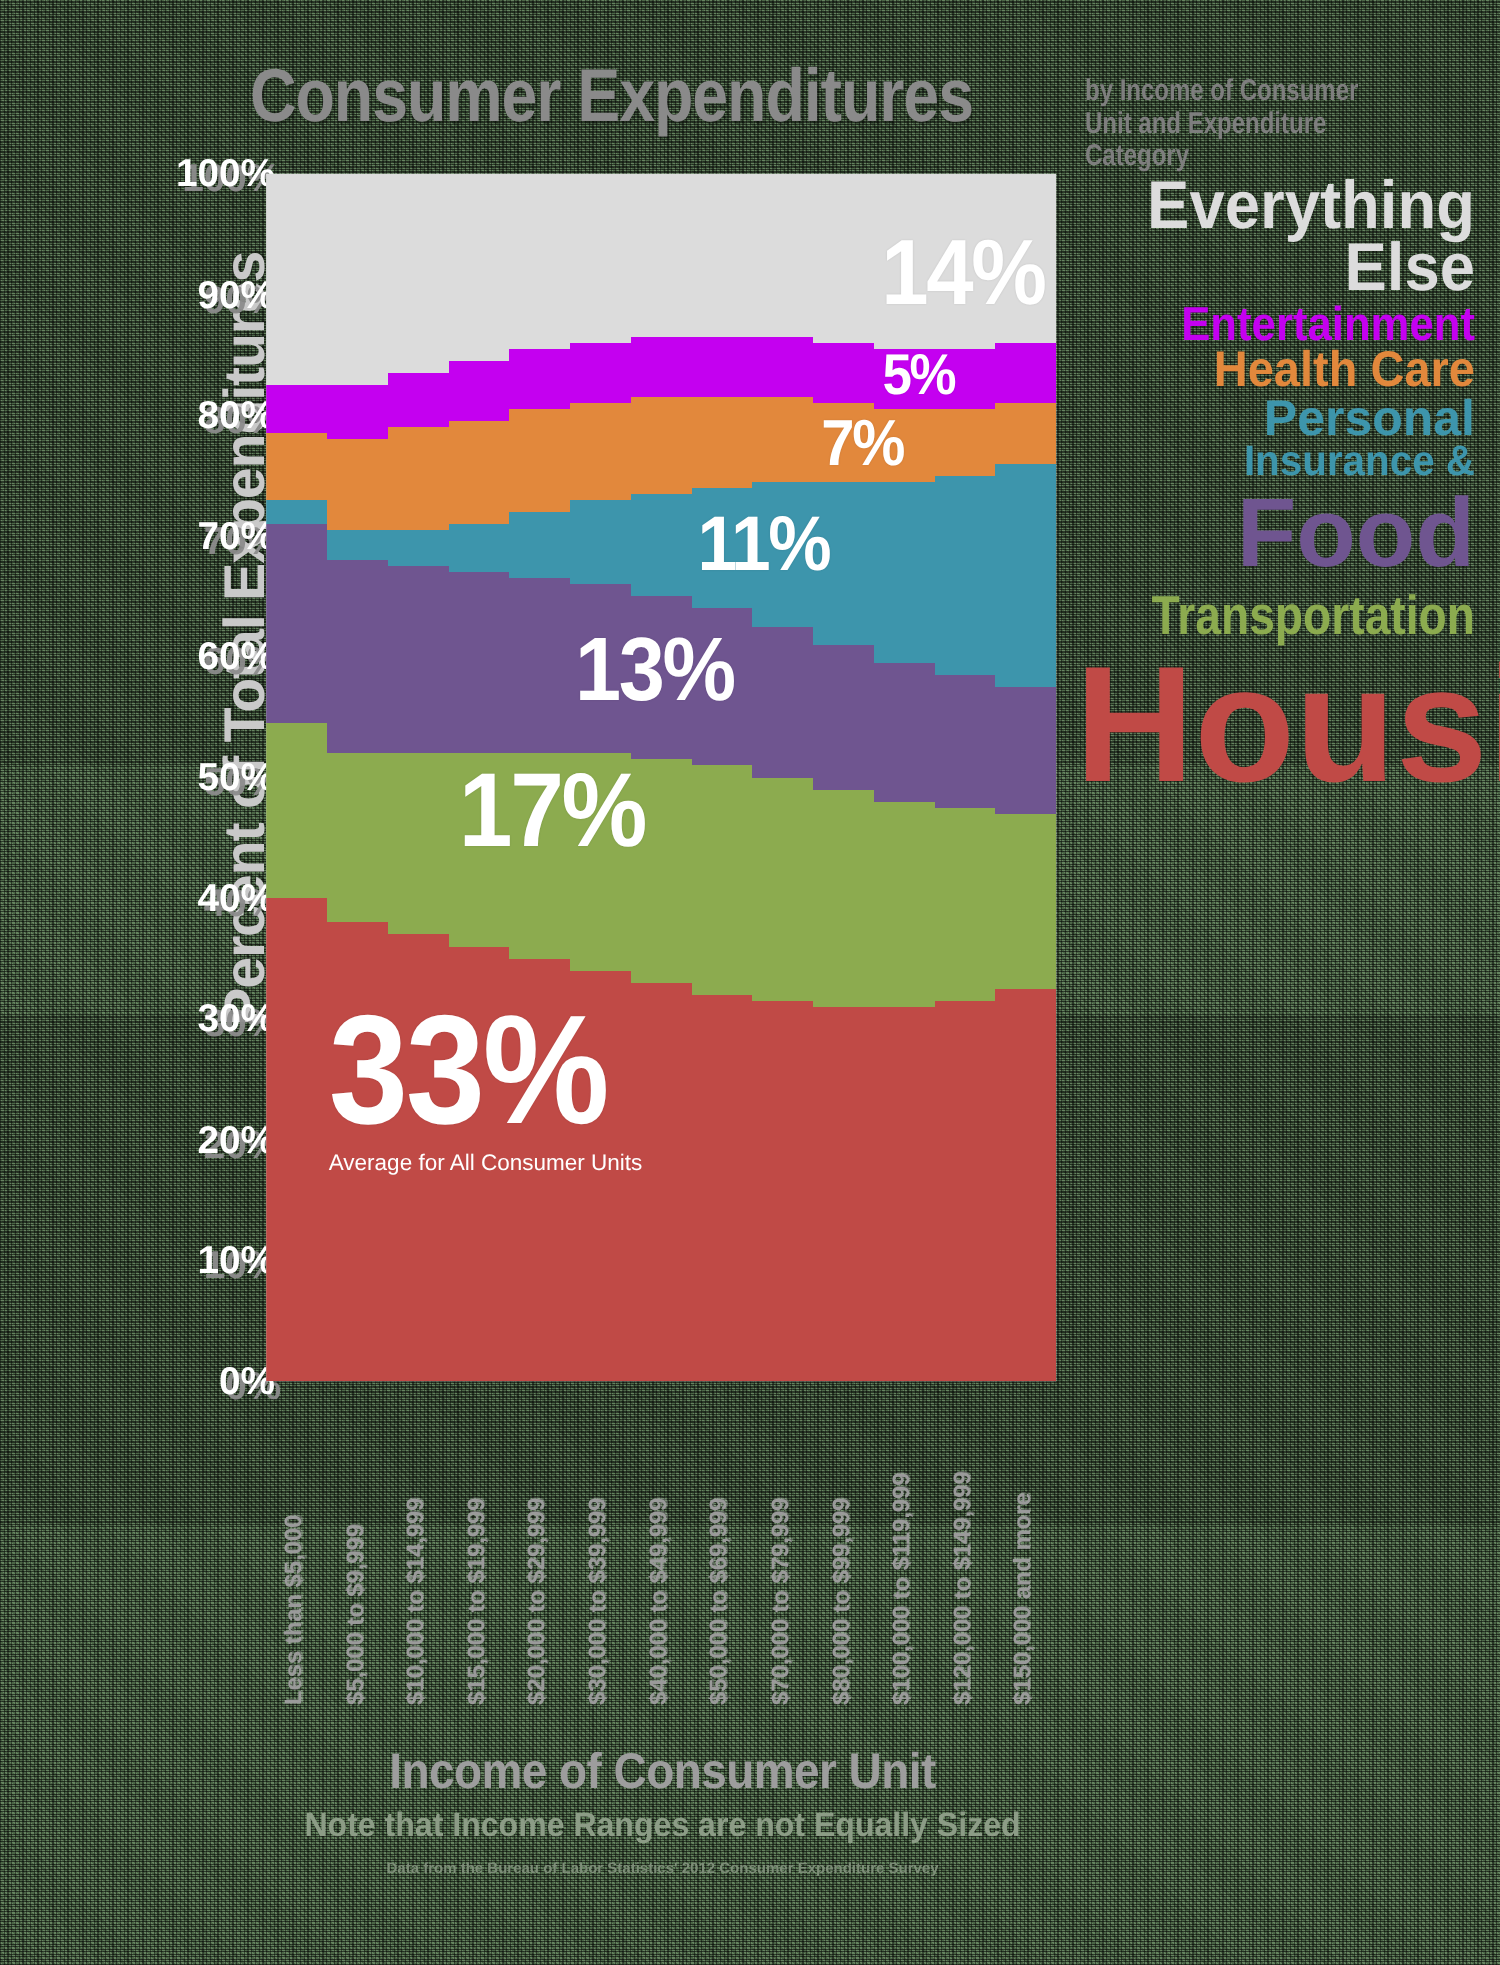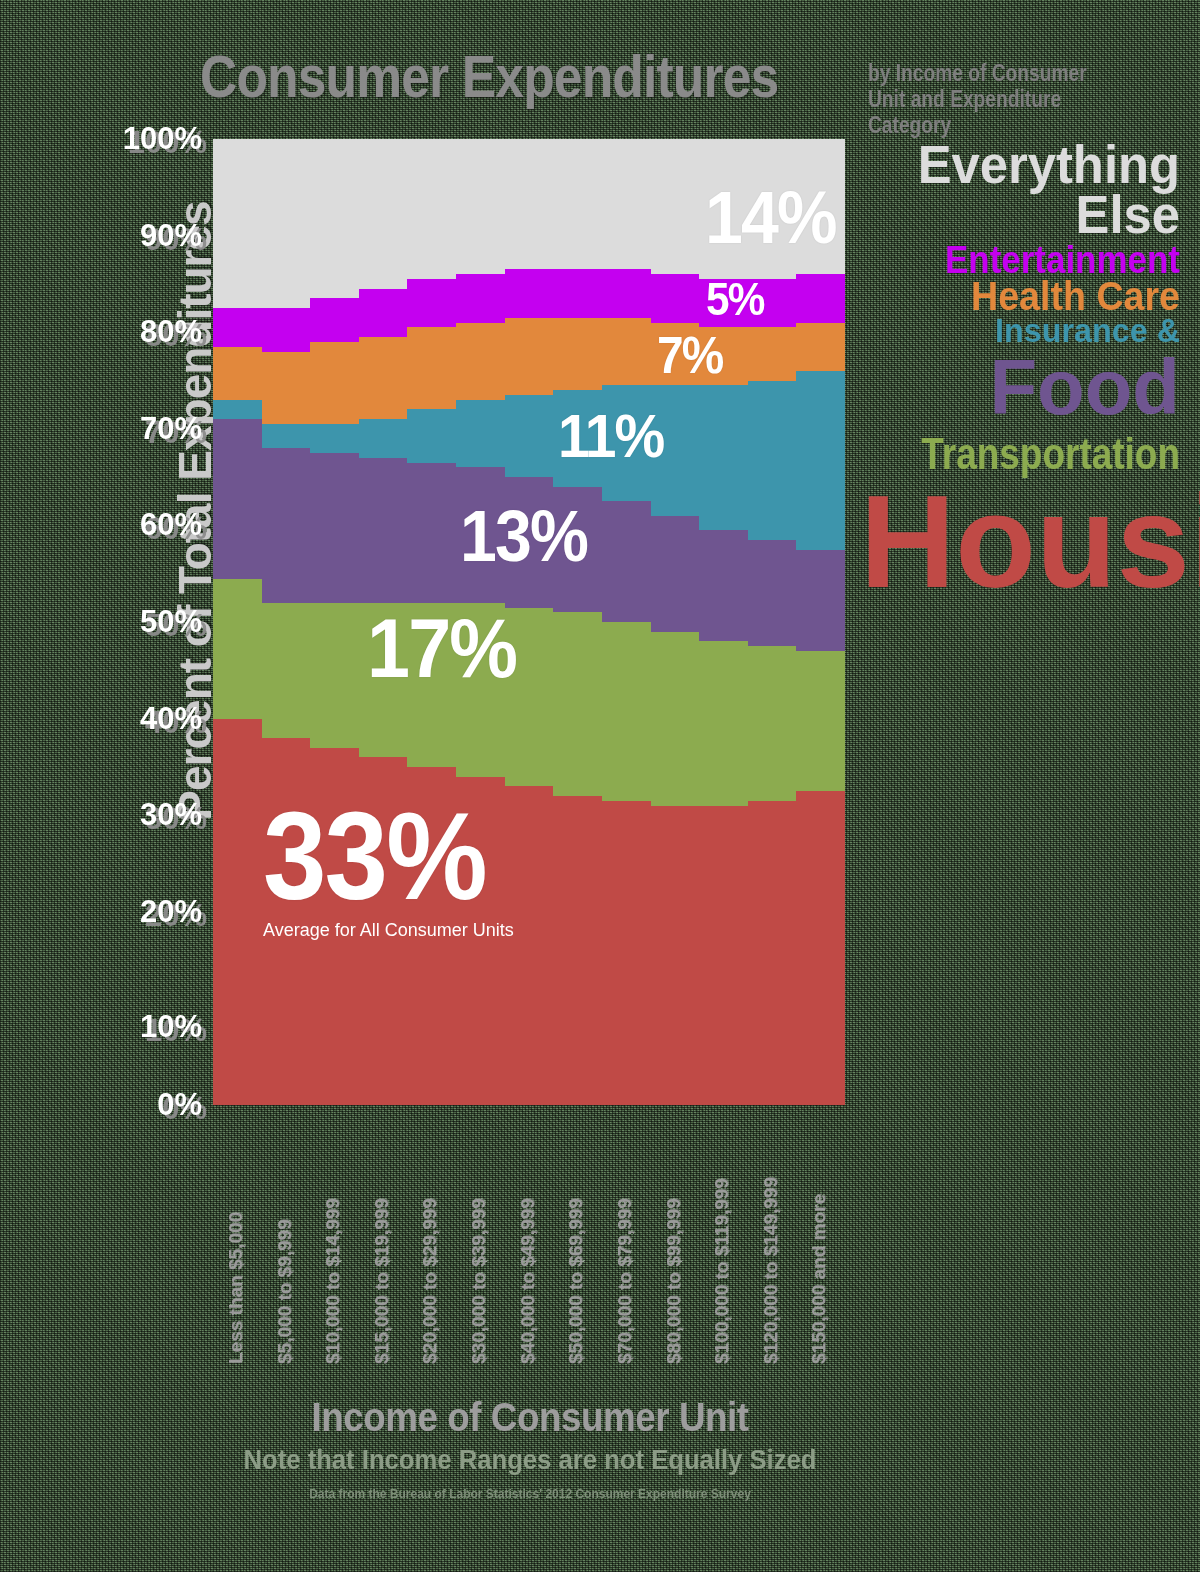--- a/index.html
+++ b/index.html
@@ -46,21 +46,21 @@
     font-size:46px;font-weight:bold;color:#c9c9c9;
     text-align:center;letter-spacing:-1px;
     text-shadow:2px 2px 1px rgba(0,0,0,.25);
   }
   .ytick{
     position:absolute;right:0;width:120px;text-align:right;
     font-size:31px;font-weight:bold;color:#ffffff;
     text-shadow:5px 4px 0 rgba(140,140,140,.95);
     transform:translateY(-50%);
   }
-  #yticks{left:78px;top:0;width:124px;height:1572px;}
+  #yticks{left:96px;top:0;width:124px;height:1572px;}
 
   
   #plot{
     left:213px;top:139px;width:632px;height:966px;
     background:#dcdcdc;
   }
   #plot svg{display:block;}
 
   
   .vlab{
@@ -120,21 +120,21 @@
 <div class="layer" id="yticks">
     <div class="ytick" style="top: 139px;">100%</div>
     <div class="ytick" style="top: 235.6px;">90%</div>
     <div class="ytick" style="top: 332.2px;">80%</div>
     <div class="ytick" style="top: 428.8px;">70%</div>
     <div class="ytick" style="top: 525.4px;">60%</div>
     <div class="ytick" style="top: 622px;">50%</div>
     <div class="ytick" style="top: 718.6px;">40%</div>
     <div class="ytick" style="top: 815.2px;">30%</div>
     <div class="ytick" style="top: 911.8px;">20%</div>
-    <div class="ytick" style="top: 1008.4px; margin-top: 19px;">10%</div>
+    <div class="ytick" style="top: 1008.4px;">10%</div>
     <div class="ytick" style="top: 1105px;">0%</div>
   </div>
 
 <div class="layer" id="plot">
   <svg id="chart-svg" width="632" height="966" viewBox="0 0 632 966">
       <path d="M0,579.5999999999999 L48.61538461538461,579.5999999999999 L48.61538461538461,598.9200000000001 L97.23076923076923,598.9200000000001 L97.23076923076923,608.5799999999999 L145.84615384615384,608.5799999999999 L145.84615384615384,618.24 L194.46153846153845,618.24 L194.46153846153845,627.9000000000001 L243.07692307692307,627.9000000000001 L243.07692307692307,637.56 L291.6923076923077,637.56 L291.6923076923077,647.22 L340.30769230769226,647.22 L340.30769230769226,656.88 L388.9230769230769,656.88 L388.9230769230769,661.71 L437.53846153846155,661.71 L437.53846153846155,666.54 L486.15384615384613,666.54 L486.15384615384613,666.54 L534.7692307692307,666.54 L534.7692307692307,661.71 L583.3846153846154,661.71 L583.3846153846154,652.05 L632,652.05 L632,966 L583.3846153846154,966 L583.3846153846154,966 L534.7692307692307,966 L534.7692307692307,966 L486.15384615384613,966 L486.15384615384613,966 L437.53846153846155,966 L437.53846153846155,966 L388.9230769230769,966 L388.9230769230769,966 L340.30769230769226,966 L340.30769230769226,966 L291.6923076923077,966 L291.6923076923077,966 L243.07692307692307,966 L243.07692307692307,966 L194.46153846153845,966 L194.46153846153845,966 L145.84615384615384,966 L145.84615384615384,966 L97.23076923076923,966 L97.23076923076923,966 L48.61538461538461,966 L48.61538461538461,966 L0,966 Z" fill="#c04a46" shape-rendering="crispEdges"></path>
       <path d="M0,439.53 L48.61538461538461,439.53 L48.61538461538461,463.68 L97.23076923076923,463.68 L97.23076923076923,463.68 L145.84615384615384,463.68 L145.84615384615384,463.68 L194.46153846153845,463.68 L194.46153846153845,463.68 L243.07692307692307,463.68 L243.07692307692307,463.68 L291.6923076923077,463.68 L291.6923076923077,468.51 L340.30769230769226,468.51 L340.30769230769226,473.34 L388.9230769230769,473.34 L388.9230769230769,483 L437.53846153846155,483 L437.53846153846155,492.66 L486.15384615384613,492.66 L486.15384615384613,502.32 L534.7692307692307,502.32 L534.7692307692307,507.15000000000003 L583.3846153846154,507.15000000000003 L583.3846153846154,511.98 L632,511.98 L632,652.05 L583.3846153846154,652.05 L583.3846153846154,661.71 L534.7692307692307,661.71 L534.7692307692307,666.54 L486.15384615384613,666.54 L486.15384615384613,666.54 L437.53846153846155,666.54 L437.53846153846155,661.71 L388.9230769230769,661.71 L388.9230769230769,656.88 L340.30769230769226,656.88 L340.30769230769226,647.22 L291.6923076923077,647.22 L291.6923076923077,637.56 L243.07692307692307,637.56 L243.07692307692307,627.9000000000001 L194.46153846153845,627.9000000000001 L194.46153846153845,618.24 L145.84615384615384,618.24 L145.84615384615384,608.5799999999999 L97.23076923076923,608.5799999999999 L97.23076923076923,598.9200000000001 L48.61538461538461,598.9200000000001 L48.61538461538461,579.5999999999999 L0,579.5999999999999 Z" fill="#8cab4f" shape-rendering="crispEdges"></path>
       <path d="M0,280.14 L48.61538461538461,280.14 L48.61538461538461,309.12 L97.23076923076923,309.12 L97.23076923076923,313.94999999999993 L145.84615384615384,313.94999999999993 L145.84615384615384,318.78 L194.46153846153845,318.78 L194.46153846153845,323.61 L243.07692307692307,323.61 L243.07692307692307,328.43999999999994 L291.6923076923077,328.43999999999994 L291.6923076923077,338.1 L340.30769230769226,338.1 L340.30769230769226,347.76 L388.9230769230769,347.76 L388.9230769230769,362.25 L437.53846153846155,362.25 L437.53846153846155,376.74 L486.15384615384613,376.74 L486.15384615384613,391.23 L534.7692307692307,391.23 L534.7692307692307,400.89 L583.3846153846154,400.89 L583.3846153846154,410.55000000000007 L632,410.55000000000007 L632,511.98 L583.3846153846154,511.98 L583.3846153846154,507.15000000000003 L534.7692307692307,507.15000000000003 L534.7692307692307,502.32 L486.15384615384613,502.32 L486.15384615384613,492.66 L437.53846153846155,492.66 L437.53846153846155,483 L388.9230769230769,483 L388.9230769230769,473.34 L340.30769230769226,473.34 L340.30769230769226,468.51 L291.6923076923077,468.51 L291.6923076923077,463.68 L243.07692307692307,463.68 L243.07692307692307,463.68 L194.46153846153845,463.68 L194.46153846153845,463.68 L145.84615384615384,463.68 L145.84615384615384,463.68 L97.23076923076923,463.68 L97.23076923076923,463.68 L48.61538461538461,463.68 L48.61538461538461,439.53 L0,439.53 Z" fill="#6f5590" shape-rendering="crispEdges"></path>
       <path d="M0,260.82000000000005 L48.61538461538461,260.82000000000005 L48.61538461538461,284.97 L97.23076923076923,284.97 L97.23076923076923,284.97 L145.84615384615384,284.97 L145.84615384615384,280.14 L194.46153846153845,280.14 L194.46153846153845,270.48 L243.07692307692307,270.48 L243.07692307692307,260.82000000000005 L291.6923076923077,260.82000000000005 L291.6923076923077,255.99 L340.30769230769226,255.99 L340.30769230769226,251.15999999999997 L388.9230769230769,251.15999999999997 L388.9230769230769,246.33000000000004 L437.53846153846155,246.33000000000004 L437.53846153846155,246.33000000000004 L486.15384615384613,246.33000000000004 L486.15384615384613,246.33000000000004 L534.7692307692307,246.33000000000004 L534.7692307692307,241.5 L583.3846153846154,241.5 L583.3846153846154,231.84000000000003 L632,231.84000000000003 L632,410.55000000000007 L583.3846153846154,410.55000000000007 L583.3846153846154,400.89 L534.7692307692307,400.89 L534.7692307692307,391.23 L486.15384615384613,391.23 L486.15384615384613,376.74 L437.53846153846155,376.74 L437.53846153846155,362.25 L388.9230769230769,362.25 L388.9230769230769,347.76 L340.30769230769226,347.76 L340.30769230769226,338.1 L291.6923076923077,338.1 L291.6923076923077,328.43999999999994 L243.07692307692307,328.43999999999994 L243.07692307692307,323.61 L194.46153846153845,323.61 L194.46153846153845,318.78 L145.84615384615384,318.78 L145.84615384615384,313.94999999999993 L97.23076923076923,313.94999999999993 L97.23076923076923,309.12 L48.61538461538461,309.12 L48.61538461538461,280.14 L0,280.14 Z" fill="#3d95ac" shape-rendering="crispEdges"></path>
       <path d="M0,207.68999999999994 L48.61538461538461,207.68999999999994 L48.61538461538461,212.51999999999998 L97.23076923076923,212.51999999999998 L97.23076923076923,202.86 L145.84615384615384,202.86 L145.84615384615384,198.02999999999997 L194.46153846153845,198.02999999999997 L194.46153846153845,188.37 L243.07692307692307,188.37 L243.07692307692307,183.53999999999996 L291.6923076923077,183.53999999999996 L291.6923076923077,178.71000000000004 L340.30769230769226,178.71000000000004 L340.30769230769226,178.71000000000004 L388.9230769230769,178.71000000000004 L388.9230769230769,178.71000000000004 L437.53846153846155,178.71000000000004 L437.53846153846155,183.53999999999996 L486.15384615384613,183.53999999999996 L486.15384615384613,188.37 L534.7692307692307,188.37 L534.7692307692307,188.37 L583.3846153846154,188.37 L583.3846153846154,183.53999999999996 L632,183.53999999999996 L632,231.84000000000003 L583.3846153846154,231.84000000000003 L583.3846153846154,241.5 L534.7692307692307,241.5 L534.7692307692307,246.33000000000004 L486.15384615384613,246.33000000000004 L486.15384615384613,246.33000000000004 L437.53846153846155,246.33000000000004 L437.53846153846155,246.33000000000004 L388.9230769230769,246.33000000000004 L388.9230769230769,251.15999999999997 L340.30769230769226,251.15999999999997 L340.30769230769226,255.99 L291.6923076923077,255.99 L291.6923076923077,260.82000000000005 L243.07692307692307,260.82000000000005 L243.07692307692307,270.48 L194.46153846153845,270.48 L194.46153846153845,280.14 L145.84615384615384,280.14 L145.84615384615384,284.97 L97.23076923076923,284.97 L97.23076923076923,284.97 L48.61538461538461,284.97 L48.61538461538461,260.82000000000005 L0,260.82000000000005 Z" fill="#e2883c" shape-rendering="crispEdges"></path>
@@ -165,20 +165,21 @@
     <div class="xtick" style="left: 471.569px; bottom: 6px;">$80,000 to $99,999</div>
     <div class="xtick" style="left: 520.185px; bottom: 6px;">$100,000 to $119,999</div>
     <div class="xtick" style="left: 568.8px; bottom: 6px;">$120,000 to $149,999</div>
     <div class="xtick" style="left: 617.415px; bottom: 6px;">$150,000 and more</div>
   </div>
 
 <div class="layer" id="legend">
     <div class="legend-item" style="color: rgb(220, 220, 220); font-size: 54px; margin-top: 0px; transform: scaleX(0.94);"><span>Everything Else</span></div>
     <div class="legend-item" style="color: rgb(196, 0, 240); font-size: 38px; margin-top: 4px; transform: scaleX(0.92);"><span>Entertainment</span></div>
     <div class="legend-item" style="color: rgb(226, 136, 60); font-size: 40px; margin-top: 0px; transform: scaleX(0.94);"><span>Health Care</span></div>
+    <div class="legend-item" style="color: rgb(61, 149, 172); font-size: 40px; margin-top: 2px; transform: scaleX(1);"><span>Personal</span></div>
     <div class="legend-item" style="color: rgb(61, 149, 172); font-size: 34px; margin-top: 0px; transform: scaleX(0.95);"><span>Insurance &amp;</span></div>
     <div class="legend-item" style="color: rgb(111, 85, 144); font-size: 78px; margin-top: 6px; transform: scaleX(1);"><span>Food</span></div>
     <div class="legend-item" style="color: rgb(140, 171, 79); font-size: 44px; margin-top: 10px; transform: scaleX(0.84);"><span>Transportation</span></div>
     <div class="legend-item" style="color: rgb(192, 74, 70); font-size: 132px; margin-top: 6px; transform: scaleX(1);"><span>Housing</span></div>
   </div>
 
 <div class="layer" id="foot1">Income of Consumer Unit</div>
 <div class="layer" id="foot2">Note that Income Ranges are not Equally Sized</div>
 <div class="layer" id="foot3">Data from the Bureau of Labor Statistics' 2012 Consumer Expenditure Survey</div>
 

